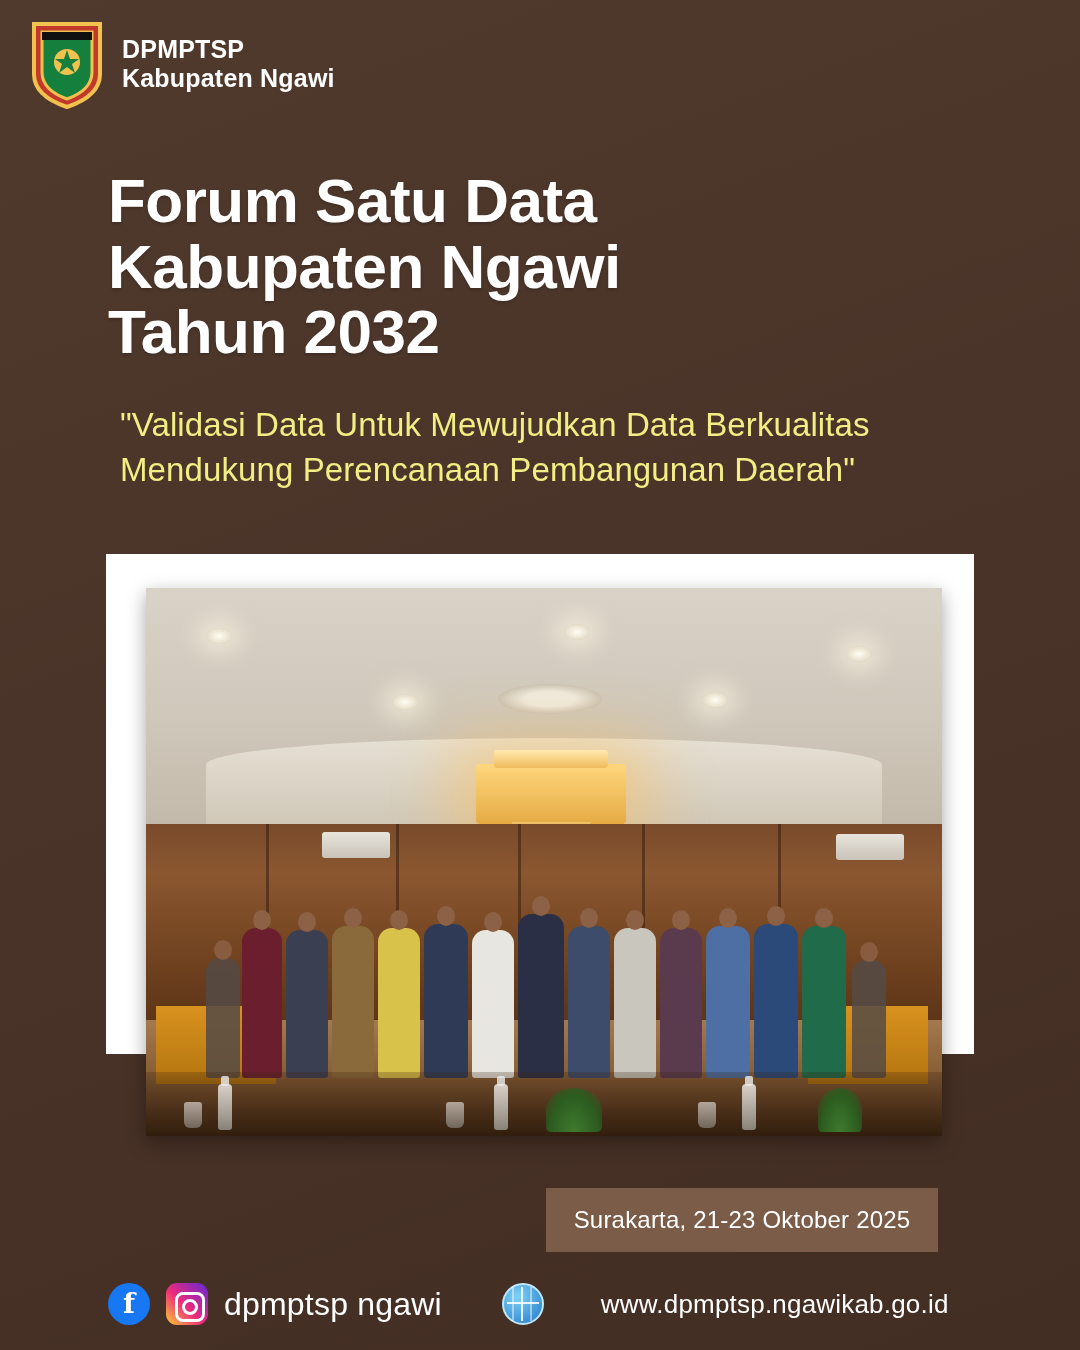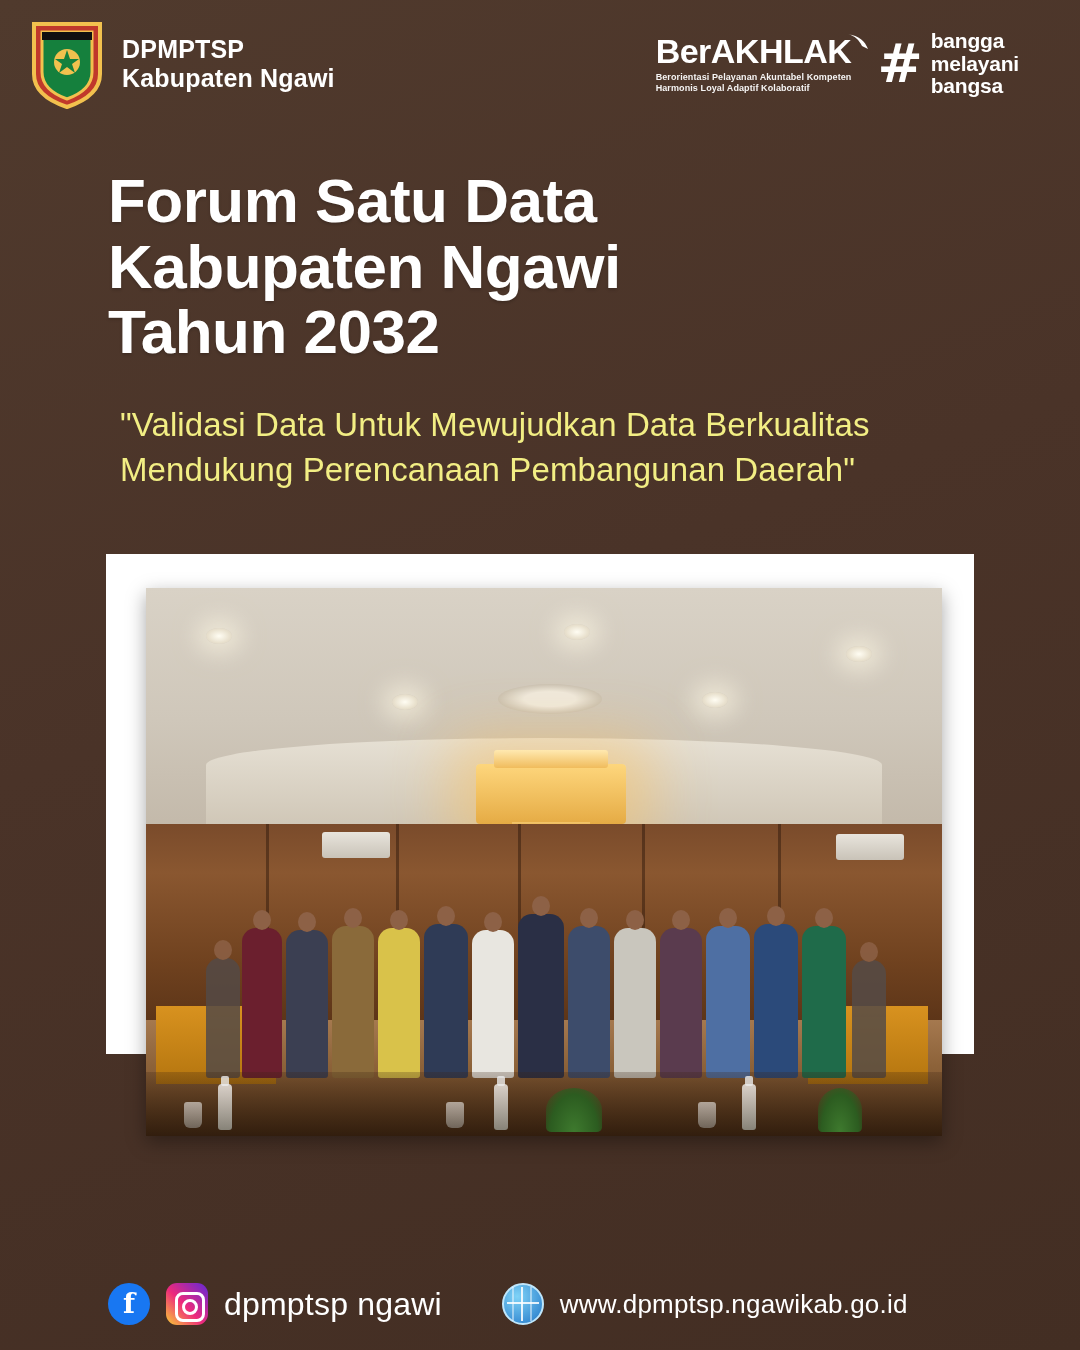--- a/index.html
+++ b/index.html
@@ -235,21 +235,21 @@
   }
   .web-icon::before {
     content:""; position:absolute; left:3px; top:17px; width:32px; height:2px;
     background: rgba(255,255,255,.85);
   }
   .web-icon::after {
     content:""; position:absolute; left:17px; top:2px; width:2px; height:34px;
     background: rgba(255,255,255,.85);
     box-shadow: -9px 0 0 rgba(255,255,255,.45), 9px 0 0 rgba(255,255,255,.45);
   }
-  .website { font-size: 26px; letter-spacing: .2px; }
+  .website { font-size: 26px; letter-spacing: .2px; margin-left: 41px; }
 </style>
 </head>
 <body>
 
 <div class="poster">
 
   <div class="header">
     <div class="brand-left">
       <span class="crest">
         <svg width="78" height="92" viewBox="0 0 78 92">
@@ -257,40 +257,20 @@
           <path d="M14 14 H64 V54 Q64 72 39 81 Q14 72 14 54 Z" fill="#15803d" stroke="#f2c14e" stroke-width="3"></path>
           <circle cx="39" cy="44" r="13" fill="#f2c14e"></circle>
           <path d="M39 32 L42 41 L51 41 L44 46 L47 55 L39 49 L31 55 L34 46 L27 41 L36 41 Z" fill="#15803d"></path>
           <rect x="14" y="14" width="50" height="8" fill="#111"></rect>
         </svg>
       </span>
       <div class="brand-text">DPMPTSP
 Kabupaten Ngawi</div>
     </div>
 
-    <div class="header-right">
-      <div class="berakhlak">
-        <div class="ba-main">BerAKHLAK
-          <span class="ba-swoosh">
-            <svg width="26" height="26" viewBox="0 0 26 26">
-              <path d="M3 3 C14 5, 20 10, 23 18 L17 15 C14 9, 10 5, 3 3 Z" fill="#ffffff"></path>
-            </svg>
-          </span>
-        </div>
-        <div class="ba-sub">Berorientasi Pelayanan Akuntabel Kompeten
-Harmonis Loyal Adaptif Kolaboratif</div>
-      </div>
-
-      <div class="bangga">
-        <span class="hash">#</span>
-        <span class="bangga-lines">bangga
-melayani
-bangsa</span>
-      </div>
-    </div>
   </div>
 
   <div class="title-block">
     <div class="title">Forum Satu Data
 Kabupaten Ngawi
 Tahun 2032</div>
     <div class="subtitle">"Validasi Data Untuk Mewujudkan Data Berkualitas
 Mendukung Perencanaan Pembangunan Daerah"</div>
   </div>
 
@@ -372,20 +352,21 @@
       <div class="bottle" style="left:348px;"></div>
       <div class="bottle" style="left:596px;"></div>
       <div class="glass" style="left:38px;"></div>
       <div class="glass" style="left:300px;"></div>
       <div class="glass" style="left:552px;"></div>
       <div class="plant" style="left:400px;"></div>
       <div class="plant" style="left:672px; width:44px;"></div>
     </div>
   </div>
 
+  <div class="date-badge">Surakarta, 21-23 Oktober 2025</div>
 
   <div class="footer">
     <span class="fb-icon">f</span>
     <span class="ig-icon"></span>
     <span class="social-handle">dpmptsp ngawi</span>
     <span class="web-icon"></span>
     <span class="website">www.dpmptsp.ngawikab.go.id</span>
   </div>
 
 </div>

